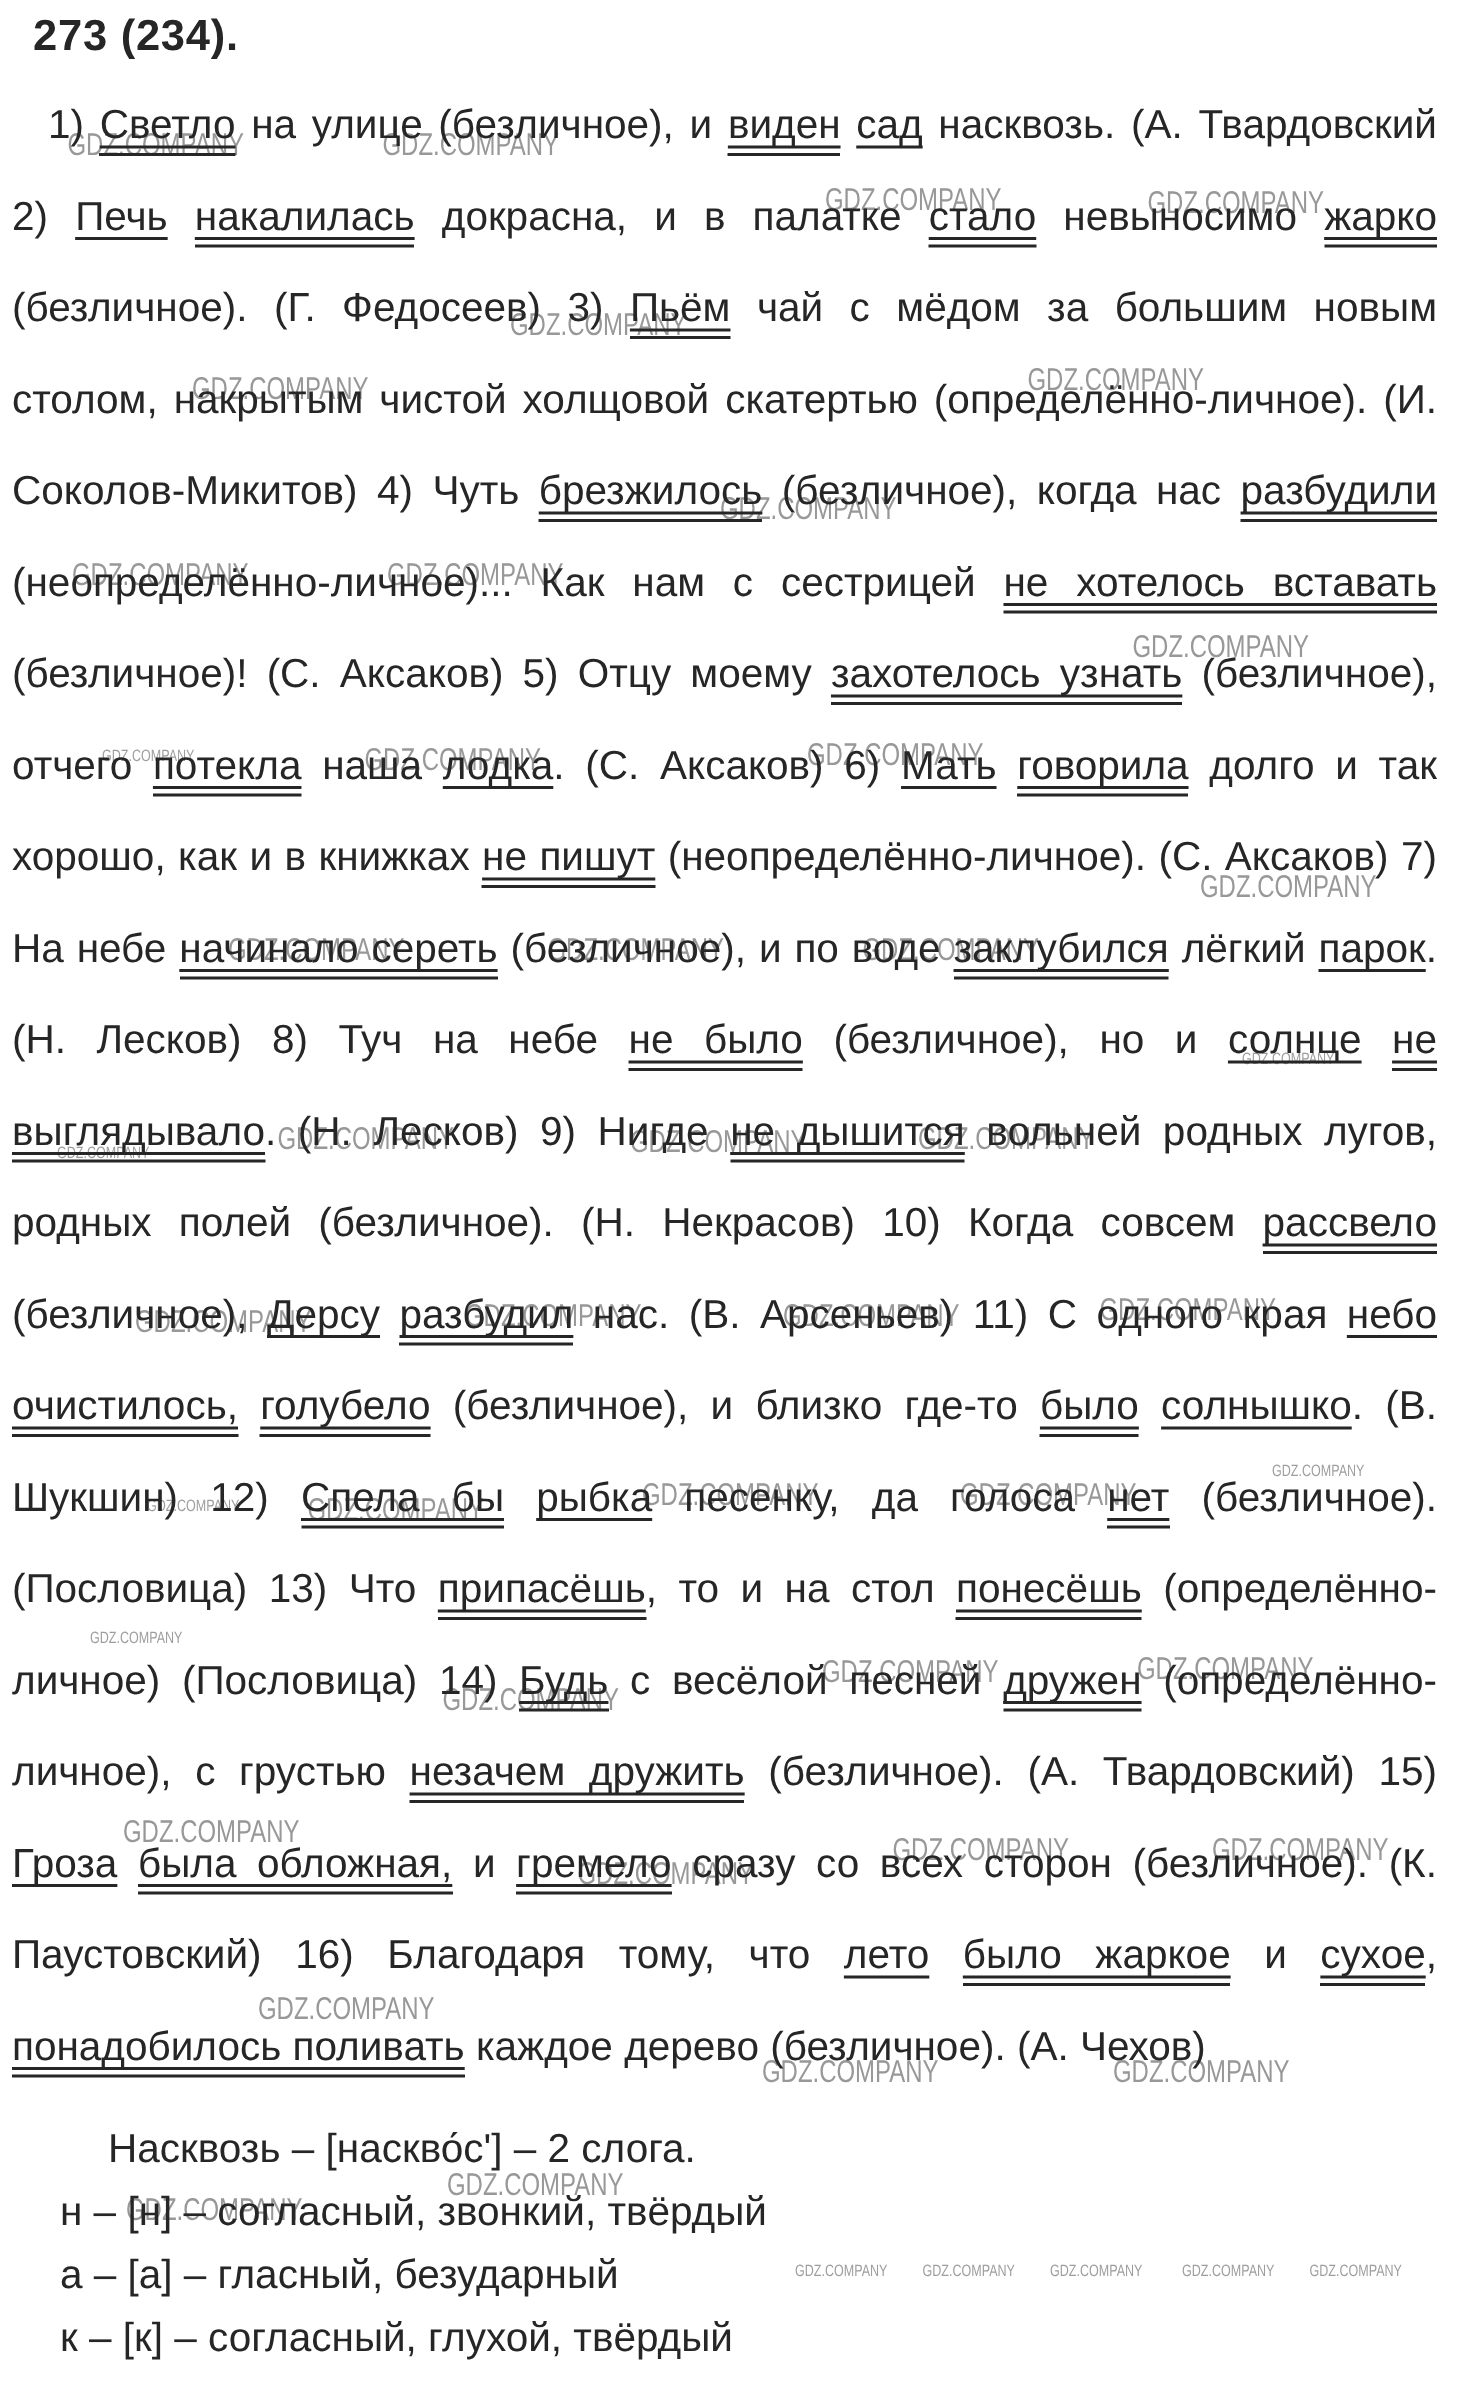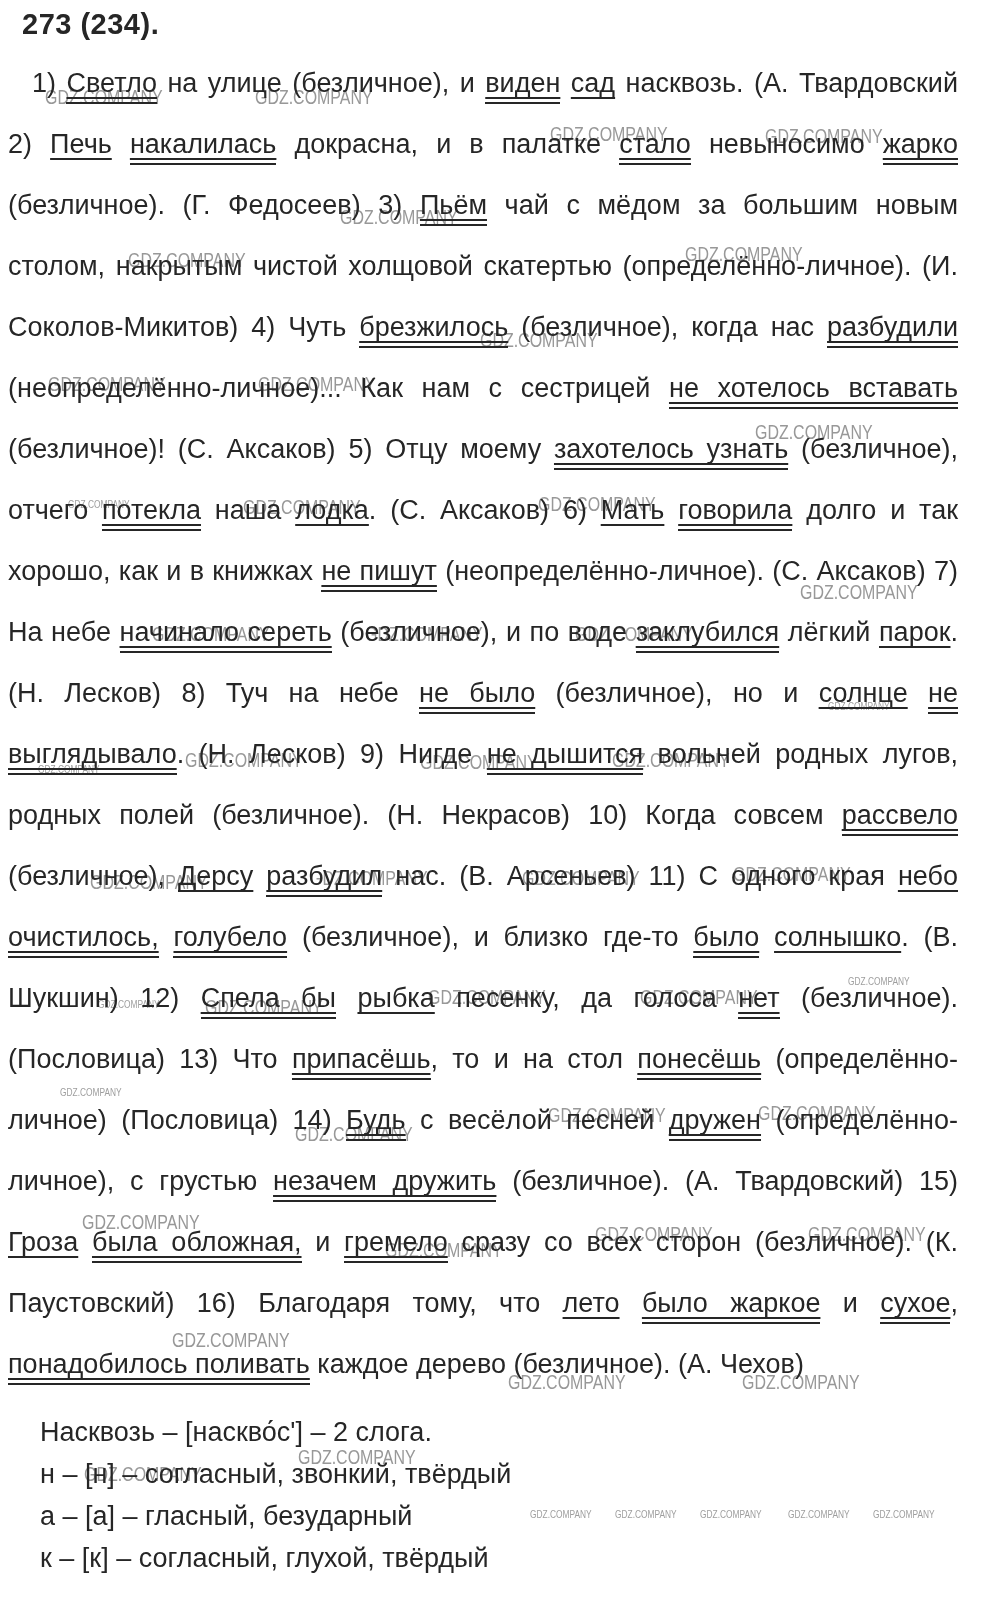--- a/index.html
+++ b/index.html
@@ -53,21 +53,21 @@
     text-underline-offset: 5px;
     text-decoration-skip-ink: none;
     border-bottom: 2px solid currentColor;
     padding-bottom: 4px;
   }
   .phon {
     margin: 16px 8px 0 40px;
     font-size: 27px;
   }
   .phon .line { line-height: 42px; white-space: nowrap; }
-  .phon .indent { }
+  .phon .indent { margin-left: 32px; }
 </style>
 </head>
 <body>
 
 <div class="page">
   <div class="wm-layer" id="wmLayer">
       <div class="wm" style="left: 45px; top: 85px;">GDZ.COMPANY</div>
       <div class="wm" style="left: 255px; top: 85px;">GDZ.COMPANY</div>
       <div class="wm" style="left: 550px; top: 122px;">GDZ.COMPANY</div>
       <div class="wm" style="left: 765px; top: 124px;">GDZ.COMPANY</div>

